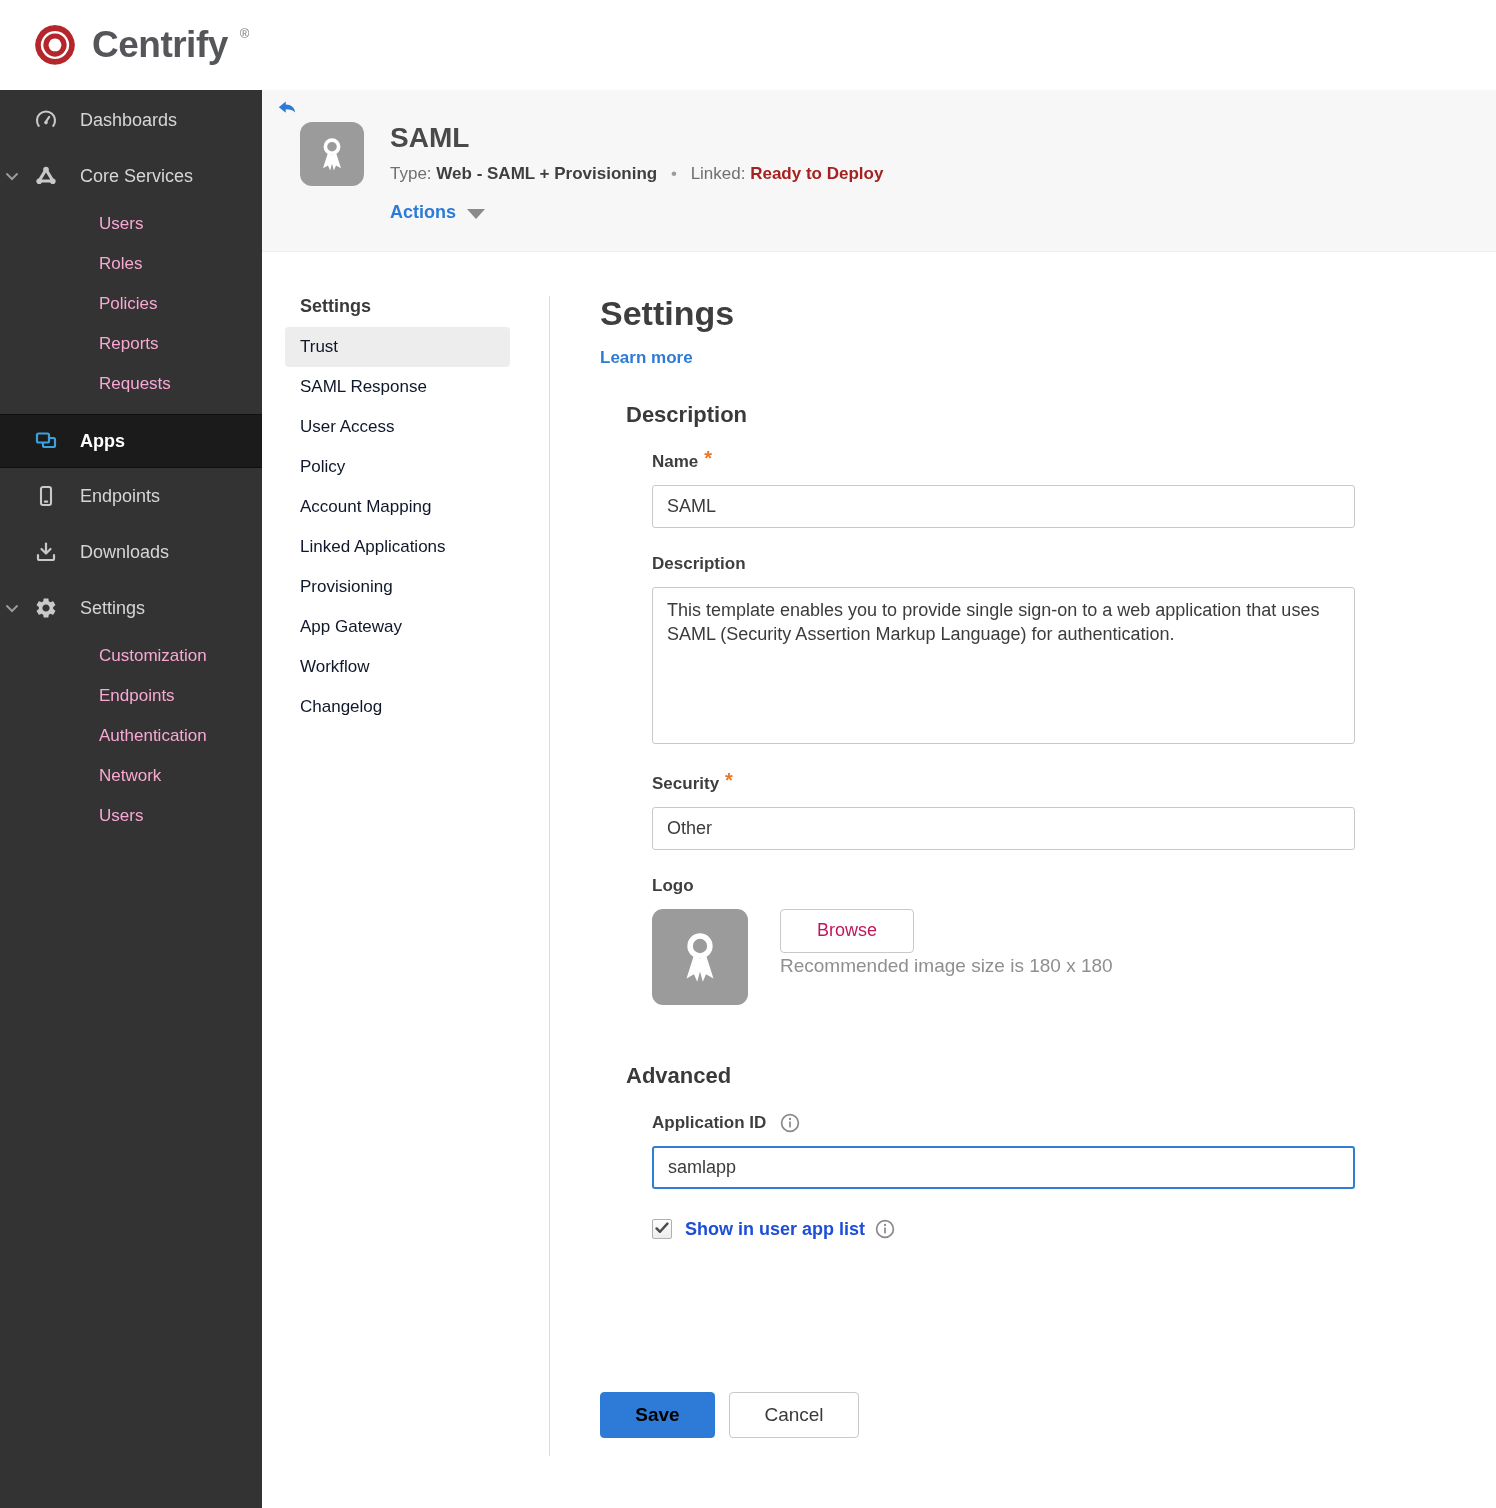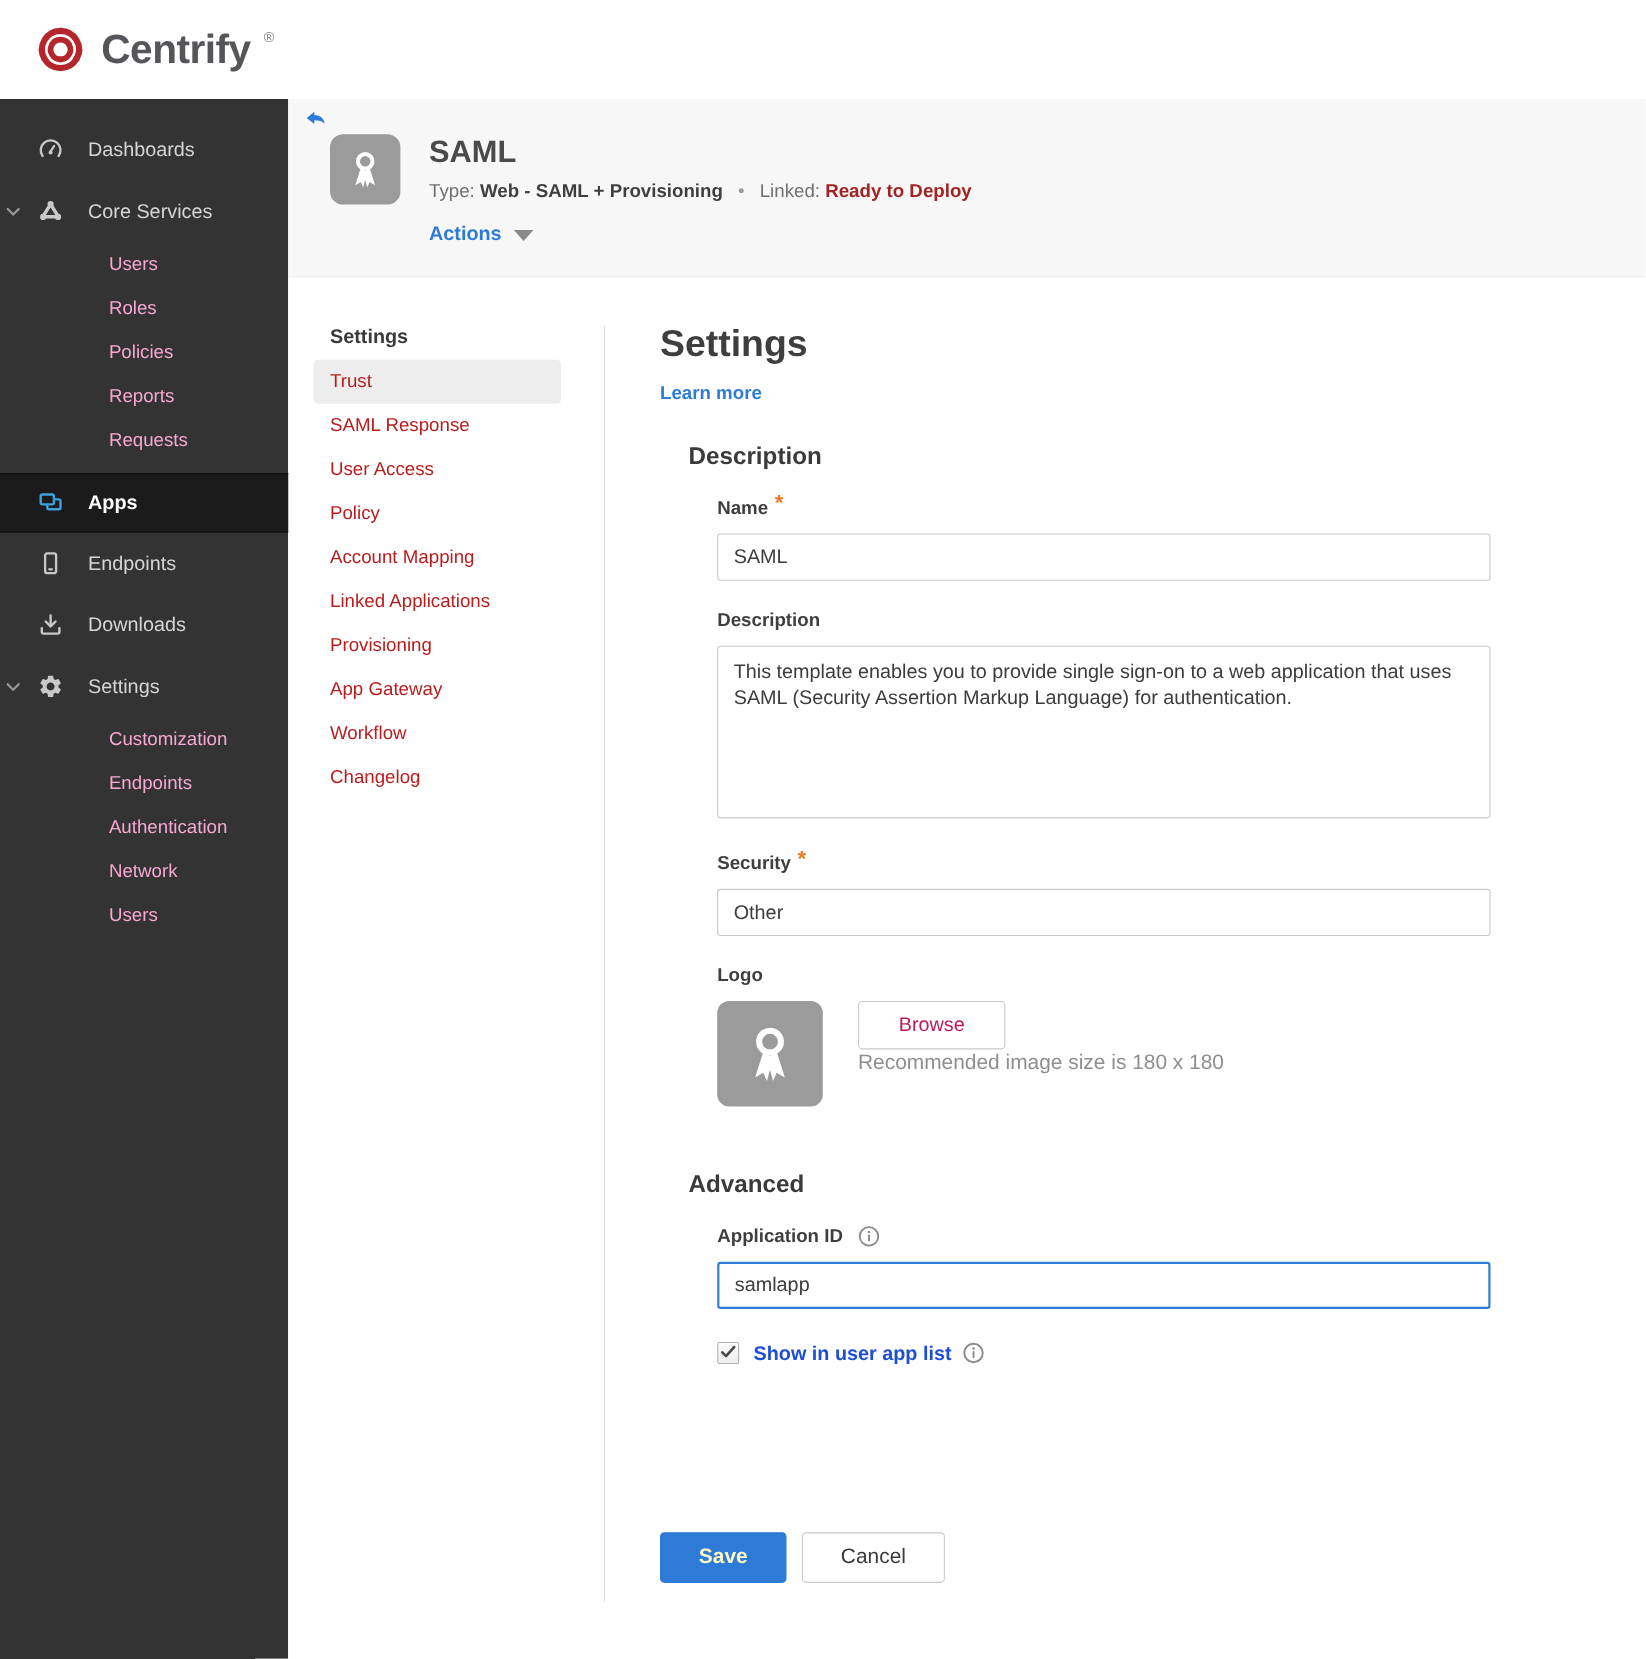--- a/index.html
+++ b/index.html
@@ -14,21 +14,21 @@
   .topbar { height:90px; background:#fff; display:flex; align-items:center; padding-left:28px; }
   .brand { display:flex; align-items:center; gap:10px;justify-content:flex-end; }
   .brand-mark { width:54px; height:54px; }
   .brand-name { font-size:37px; font-weight:bold; color:#55565a; letter-spacing:-0.5px; }
   .brand-reg { font-size:13px; color:#7a7a7a; margin-left:2px; align-self:flex-start; margin-top:8px; }
 
   
   .app { display:flex; height:1418px; }
 
   
-  .sidebar { width:262px; min-width:262px; background:#333333; padding-top:18px; }
+  .sidebar { width:262px; min-width:262px; background:#333333; padding-top:2px; }
   .nav-item { display:flex; align-items:center; cursor:pointer; position:relative; }
   .nav-item.top { height:56px; padding-left:34px; gap:22px; font-size:18px; color:#d6d6d6; }
   .nav-item.sub { height:40px; padding-left:99px; font-size:17px; color:#f9a8d4; }
   .nav-item.active { background:#1b1b1b; border-top:1px solid #101010; border-bottom:1px solid #101010;
                      height:54px; color:#ffffff; font-weight:bold; margin-top:10px; }
   .nav-icon { width:24px; height:24px; display:flex; align-items:center; justify-content:center; color:#c9c9c9; flex:none; }
   .nav-icon svg { width:24px; height:24px; }
   .expander { position:absolute; left:4px; top:50%; transform:translateY(-50%); color:#9a9a9a; width:16px; height:16px; }
   .expander svg { width:16px; height:16px; }
 
@@ -50,21 +50,21 @@
   .actions { margin-top:18px; display:flex; align-items:center; cursor:pointer; width:max-content; }
   .actions-label { color:#2d7bd6; font-weight:bold; font-size:18px; }
   .caret-down { width:0; height:0; border-left:9px solid transparent; border-right:9px solid transparent;
                 border-top:10px solid #8a8a8a; margin-left:11px; margin-top:3px; }
 
   
   .content { display:flex; padding-top:44px; flex:1; background:#fff; }
 
   .subnav { width:288px; min-width:288px; border-right:1px solid #dcdcdc; height:1160px; }
   .subnav-heading { font-size:18px; font-weight:bold; color:#3a3a3a; padding-left:38px; margin-bottom:10px; }
-  .subnav-item { height:40px; line-height:40px; padding-left:38px; font-size:17px; color:#b91c1c; cursor:pointer; }
+  .subnav-item { height:40px; line-height:40px; padding-left:38px; font-size:17px; color:#0f172a; cursor:pointer; }
   .subnav-item.active { background:#ededed; border-radius:4px; margin-left:23px; width:225px; padding-left:15px; }
 
   .form-col { padding-left:50px; width:806px; }
   .main-heading { font-size:34px; font-weight:bold; color:#3e3e3e; margin:0; line-height:1.05; }
   .learn-more { display:inline-block; margin-top:16px; color:#2d7bd6; font-weight:bold; font-size:17px; text-decoration:none; cursor:pointer; }
 
   .section { margin-top:34px; }
   .section-title { font-size:22px; font-weight:bold; color:#3a3a3a; margin:0 0 24px 26px; }
   .fields { margin-left:52px; width:703px; }
   .field { margin-top:26px; }
@@ -88,21 +88,21 @@
   .info-icon { width:20px; height:20px; margin-left:14px; cursor:pointer; flex:none; }
   .check-row { display:flex; align-items:center; margin-top:30px; }
   .checkbox { width:20px; height:20px; background:linear-gradient(#fdfdfd,#ededed); border:1px solid #b0b0b0; border-radius:2px;
               display:flex; align-items:center; justify-content:center; cursor:pointer; }
   .checkbox svg { width:14px; height:12px; margin-top:-2px; }
   .check-label { font-size:18px; font-weight:bold; color:#1d4ed8; margin-left:13px; }
   .check-row .info-icon { margin-left:10px; }
 
   .footer { margin-top:152px; display:flex; gap:14px; }
   .btn { height:46px; border-radius:4px; font-size:19px; cursor:pointer; font-family:"Liberation Sans", sans-serif; }
-  .btn-save { width:115px; background:#2d7bd6; border:1px solid #2d7bd6; color:#fef9c3; font-weight:bold;text-align:center; }
+  .btn-save { width:115px; background:#2d7bd6; border:1px solid #2d7bd6; color:#000000; font-weight:bold;text-align:center; }
   .btn-cancel { width:130px; background:#fff; border:1px solid #c9c9c9; color:#3a3a3a; }
 </style>
 </head>
 <body>
 
 <div class="topbar">
   <div class="brand">
     <svg class="brand-mark" viewBox="0 0 48 48">
       <g fill="none" stroke="#b5262c" stroke-width="5" stroke-linecap="round">
         <path d="M24 9 A15 15 0 0 1 36.99 31.5"></path>

